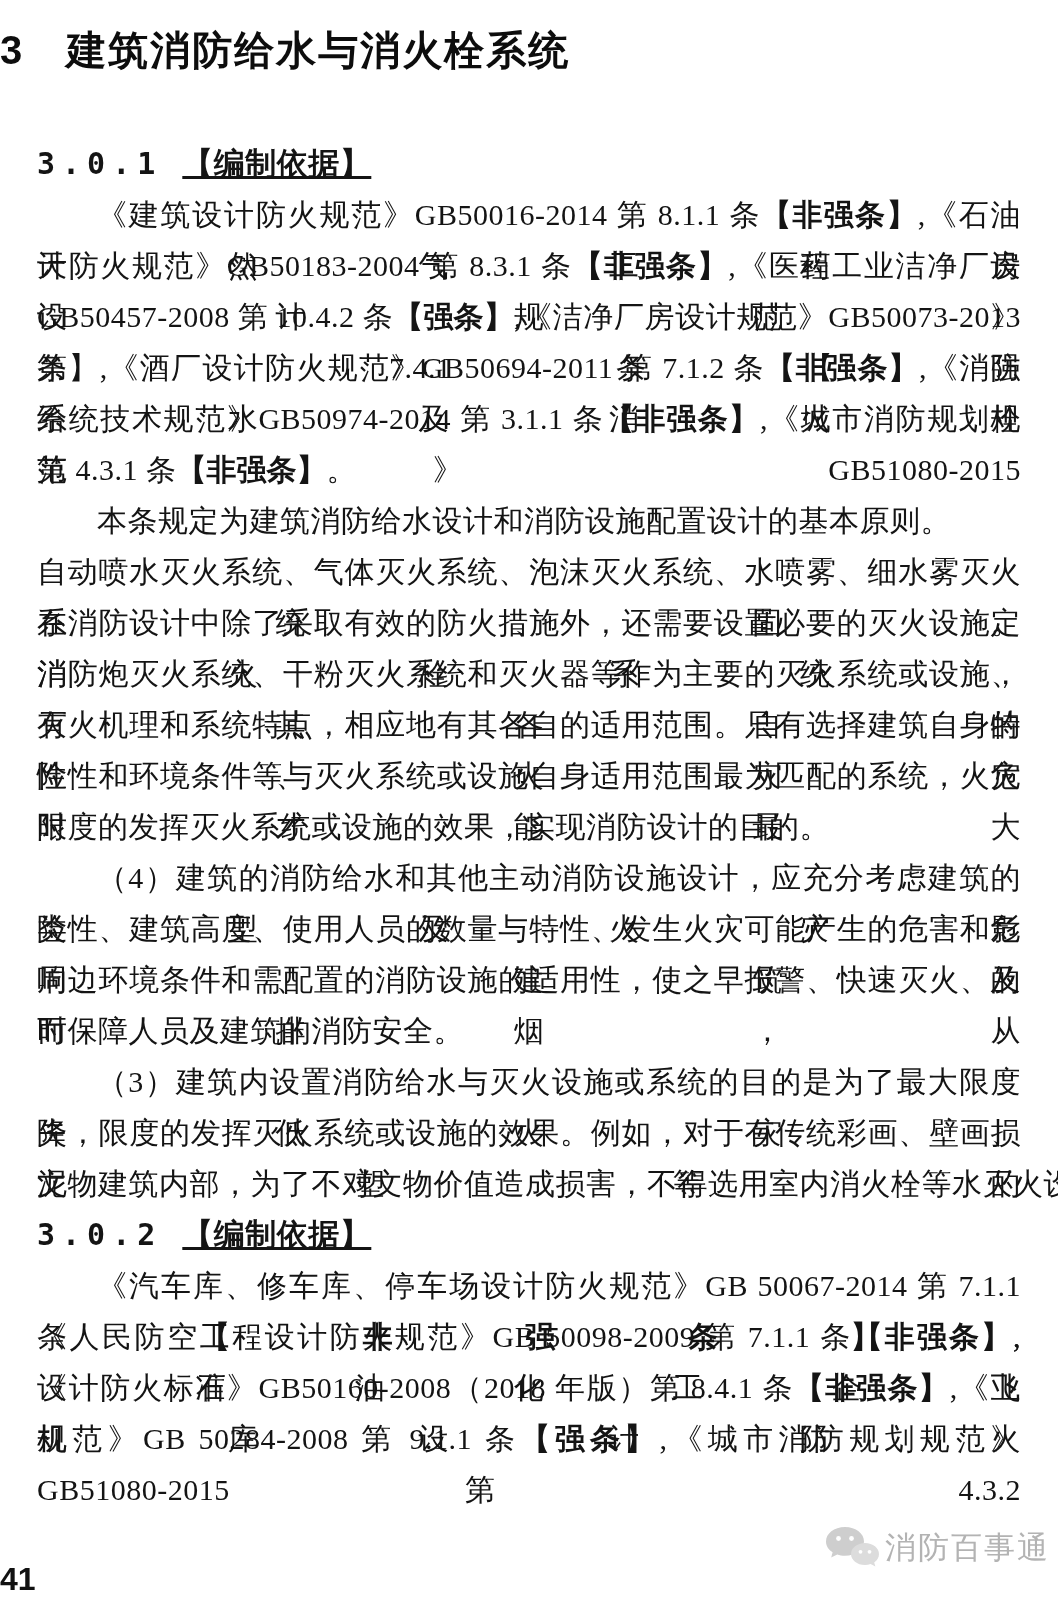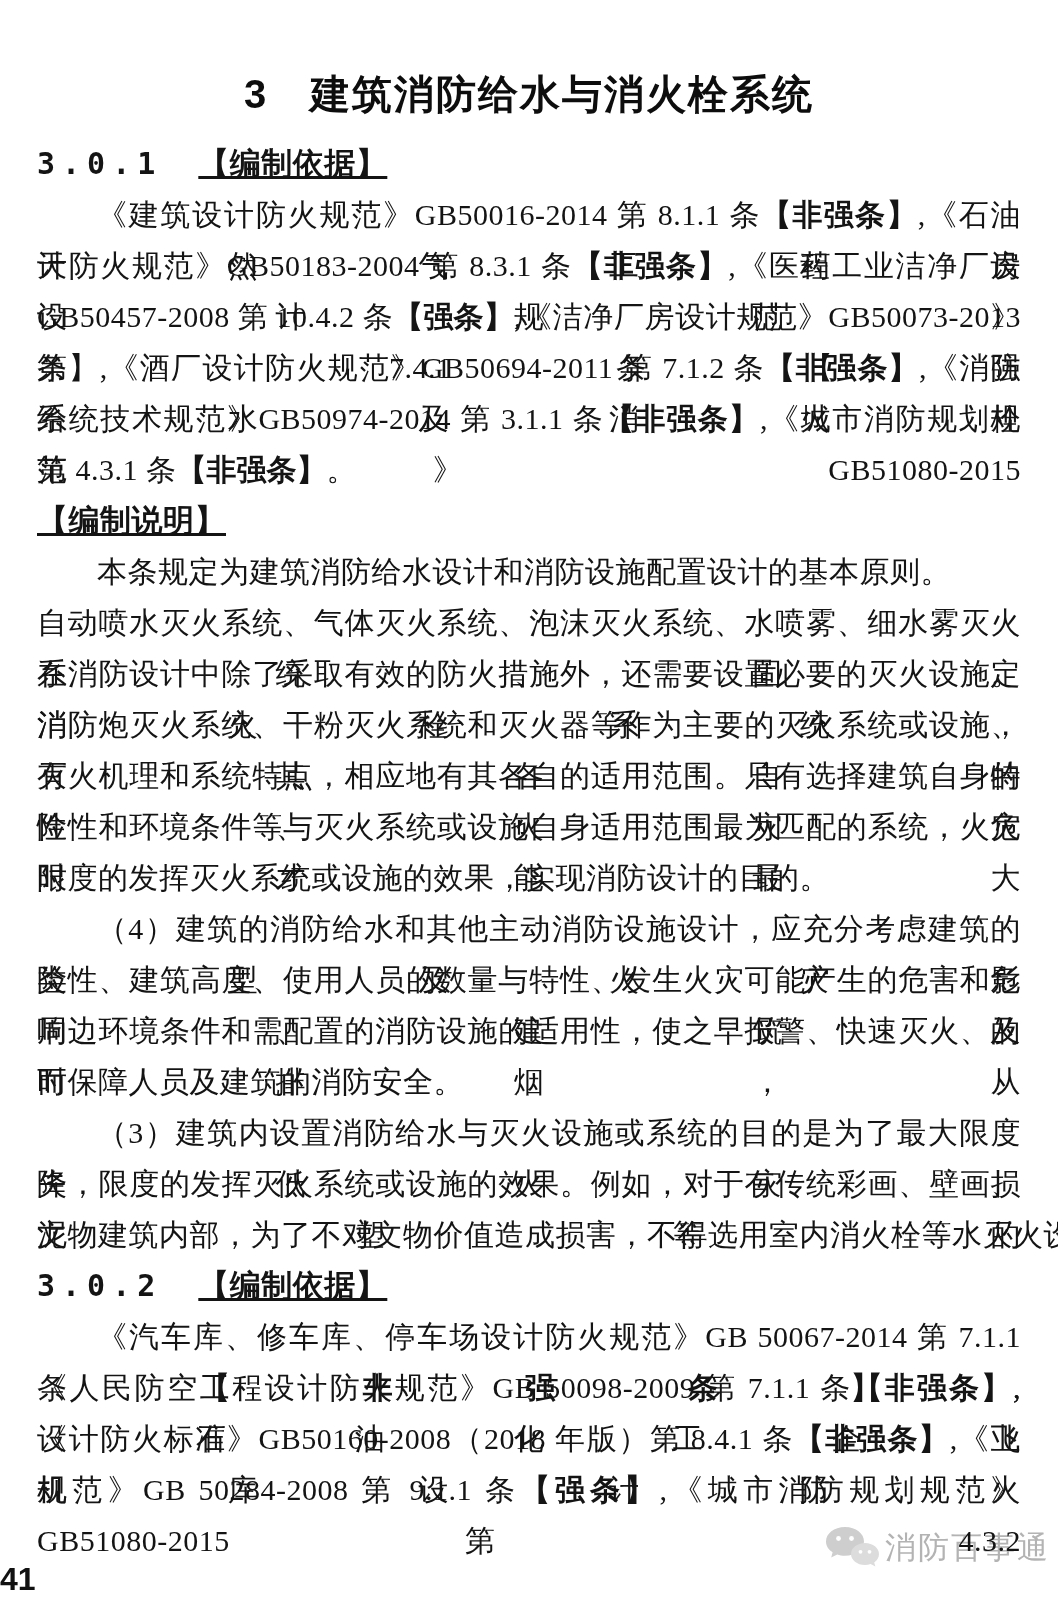--- a/index.html
+++ b/index.html
@@ -7,22 +7,22 @@
     position:relative;
     width:1058px;height:1600px;
     margin:0 auto;
     background:#ffffff;
     overflow:hidden;
     font-family:"Liberation Serif","DejaVu Serif",serif;
     color:#141414;
   }
   .doc-title{
     margin:0;
-    padding-top:70px;
-    text-align:center;
+    padding-top:26px;
+    text-align:left;
     font-family:"Liberation Sans","DejaVu Sans",sans-serif;
     font-weight:bold;
     font-size:40px;
     line-height:48px;
     letter-spacing:2px;
     color:#0d0d0d;
   }
   .content{
     position:absolute;
     top:138px;left:37px;right:37px;
@@ -47,21 +47,21 @@
     font-family:"Liberation Sans","DejaVu Sans",sans-serif;
     font-weight:bold;
     letter-spacing:0;
     margin-top:6px;
   }
   .section-head{ font-weight:bold; }
   .sec-num{
     font-family:"DejaVu Sans Mono","Liberation Mono",monospace;
     font-weight:bold;
     letter-spacing:7px;
-    margin-right:36px;
+    margin-right:20px;
   }
   .sec-label,.subhead-label{
     font-family:"Liberation Sans","DejaVu Sans",sans-serif;
     font-weight:bold;
     font-size:31px;
     text-decoration:underline;
   }
   .page-number{
     position:absolute;
     left:0;right:0;bottom:2px;
@@ -94,21 +94,20 @@
   <h1 class="doc-title">3　建筑消防给水与消火栓系统</h1>
 
   <div class="content">
       <div class="line section-head"><span class="sec-num">3.0.1</span><span class="sec-label">【编制依据】</span></div>
       <div class="line indent fill">《建筑设计防火规范》GB50016-2014 第 8.1.1 条<strong class="bk">【非强条】</strong>,《石油天然气工程设</div>
       <div class="line fill">计防火规范》GB50183-2004 第 8.3.1 条<strong class="bk">【非强条】</strong>,《医药工业洁净厂房设计规范》</div>
       <div class="line fill">GB50457-2008 第 10.4.2 条<strong class="bk">【强条】</strong>,《洁净厂房设计规范》GB50073-2013 第 7.4.1 条【强</div>
       <div class="line fill">条】,《酒厂设计防火规范》GB50694-2011 第 7.1.2 条<strong class="bk">【非强条】</strong>,《消防给水及消火栓</div>
       <div class="line fill">系统技术规范》GB50974-2014 第 3.1.1 条<strong class="bk">【非强条】</strong>,《城市消防规划规范》GB51080-2015</div>
       <div class="line">第 4.3.1 条<strong class="bk">【非强条】</strong>。</div>
-      <div class="line"><span class="subhead-label">【编制说明】</span></div>
       <div class="line indent">本条规定为建筑消防给水设计和消防设施配置设计的基本原则。</div>
       <div class="line fill">自动喷水灭火系统、气体灭火系统、泡沫灭火系统、水喷雾、细水雾灭火系统、固定</div>
       <div class="line fill">在消防设计中除了采取有效的防火措施外，还需要设置必要的灭火设施。消火栓系统、</div>
       <div class="line fill">消防炮灭火系统、干粉灭火系统和灭火器等作为主要的灭火系统或设施，有其各自的</div>
       <div class="line fill">灭火机理和系统特点，相应地有其各自的适用范围。只有选择建筑自身特性、火灾危</div>
       <div class="line fill">险性和环境条件等与灭火系统或设施自身适用范围最为匹配的系统，火灾时才能最大</div>
       <div class="line">限度的发挥灭火系统或设施的效果，实现消防设计的目的。</div>
       <div class="line indent fill">（4）建筑的消防给水和其他主动消防设施设计，应充分考虑建筑的类型及火灾危</div>
       <div class="line fill">险性、建筑高度、使用人员的数量与特性、发生火灾可能产生的危害和影响、建筑的</div>
       <div class="line fill">周边环境条件和需配置的消防设施的适用性，使之早报警、快速灭火、及时排烟，从</div>

